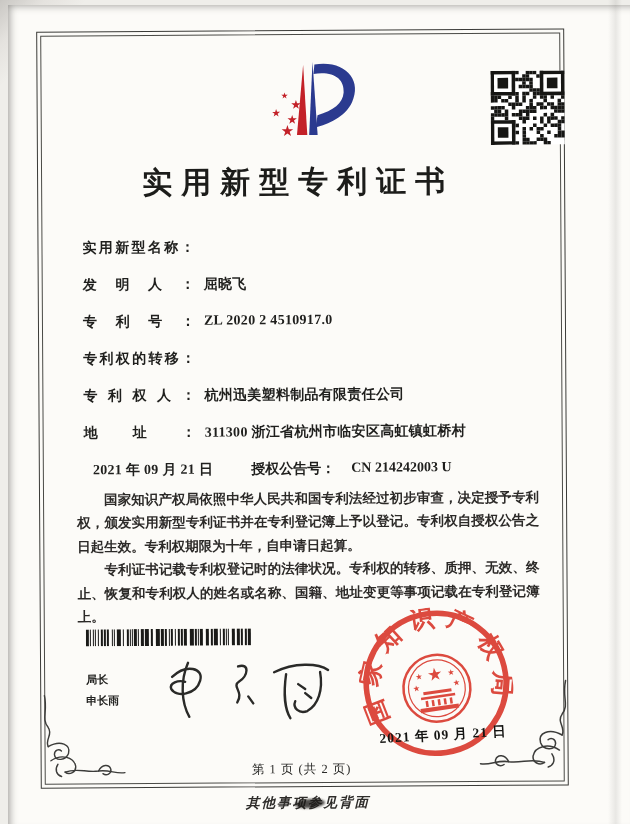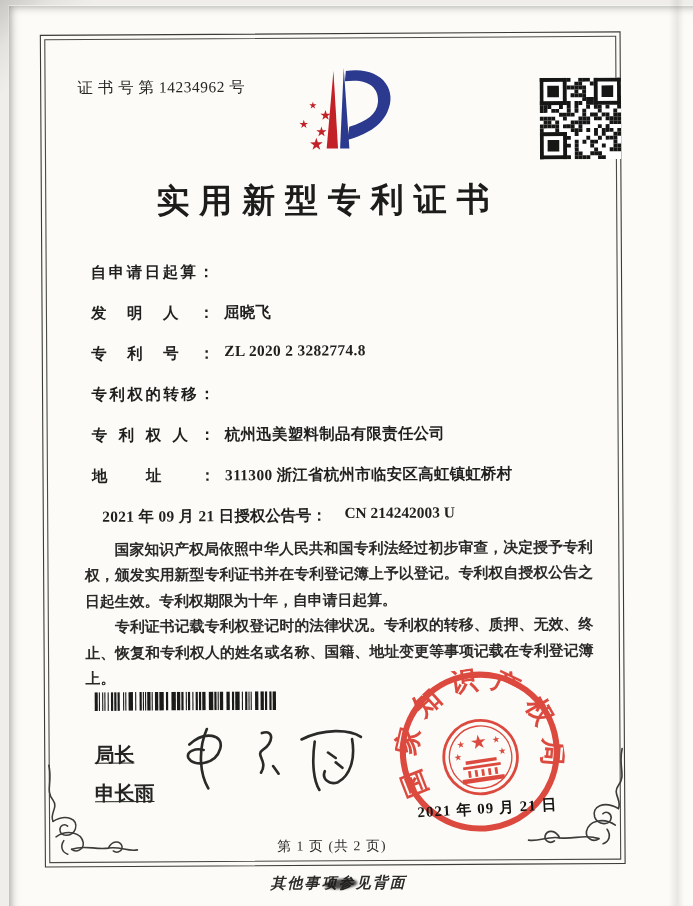--- a/index.html
+++ b/index.html
@@ -20,30 +20,30 @@
   .logo { position:absolute; left:255px; top:54px; width:122px; height:100px; }
   .qr { position:absolute; left:492px; top:72px; width:74px; height:74px; }
 
   .title { position:absolute; left:40px; right:72px; top:162px; text-align:center;
            font-size:30px; font-weight:bold; color:#1c1c1a; letter-spacing:9px; }
 
   .fields { position:absolute; left:83px; top:238px; width:460px; font-size:14px; font-weight:bold; color:#1f1f1d; }
   .f-row { height:37px; display:flex; align-items:flex-start; white-space:nowrap; }
   .f-label { display:inline-block; width:112px; text-align:justify; text-align-last:justify; flex:0 0 112px; }
   .f-value { margin-left:9px; letter-spacing:.3px; }
-  .f-label2 { display:inline-block; }
+  .f-label2 { display:inline-block; margin-left:38px; }
   .f-value2 { margin-left:16px; }
 
   .body-text { position:absolute; left:76px; top:487px; width:462px; font-size:13.5px;
                line-height:1.74; color:#2c2a28; text-align:justify; font-weight:600; }
   .body-text p { text-indent:2em; }
 
   .barcode { position:absolute; left:84px; top:628px; width:170px; height:17px; }
 
-  .director { position:absolute; left:84px; top:668px; font-size:18px; font-weight:bold; color:#242422; line-height:1.95;text-decoration:underline; }
+  .director { position:absolute; left:84px; top:668px; font-size:11px; font-weight:bold; color:#242422; line-height:1.95; }
   .signature { position:absolute; left:156px; top:650px; width:200px; height:76px; }
 
   .seal { position:absolute; left:358px; top:608px; width:152px; height:152px;
           transform:rotate(-8deg); opacity:.92; mix-blend-mode:multiply; }
   .seal-date { position:absolute; left:377px; top:727px; font-size:13.5px; font-weight:bold;
                color:#141412; letter-spacing:1px; transform:rotate(-3deg); }
 
   .page-info { position:absolute; left:40px; right:72px; top:761px; text-align:center;
                font-size:12.5px; color:#2a2a28; letter-spacing:1px; }
   .back-note { position:absolute; left:40px; right:60px; top:794px; text-align:center;
@@ -61,21 +61,20 @@
 <div class="stage">
   <div class="paper"></div>
   <div class="paper-edge-right"></div>
 
   <div class="tilt">
 
     <div class="frame">
       <div class="frame-inner"></div>
     </div>
 
-    <div class="cert-no">证 书 号 第 14234962 号</div>
 
     <div class="logo">
       <svg viewBox="0 0 130 100" width="122" height="100">
         <g fill="#c32128" font-family="'DejaVu Sans',sans-serif" text-anchor="middle">
           <text x="33" y="44" font-size="9">★</text>
           <text x="45" y="55" font-size="13">★</text>
           <text x="24" y="63" font-size="11">★</text>
           <text x="41" y="71" font-size="13">★</text>
           <text x="36" y="84" font-size="16">★</text>
         </g>
@@ -248,29 +247,29 @@
             <rect x="52.857142857142854" y="70.47619047619048" width="3.5238095238095237" height="3.5238095238095237"></rect>
             <rect x="56.38095238095238" y="70.47619047619048" width="3.5238095238095237" height="3.5238095238095237"></rect>
           </g>
         </svg>
     </div>
 
     <div class="title">实用新型专利证书</div>
 
     <div class="fields">
       <div class="f-row">
-        <span class="f-label">自申请日起算：</span>
+        <span class="f-label">实用新型名称：</span>
       </div>
       <div class="f-row">
         <span class="f-label">发明人：</span>
         <span class="f-value">屈晓飞</span>
       </div>
       <div class="f-row">
         <span class="f-label">专利号：</span>
-        <span class="f-value">ZL 2020 2 3282774.8</span>
+        <span class="f-value">ZL 2020 2 4510917.0</span>
       </div>
       <div class="f-row">
         <span class="f-label">专利权的转移：</span>
       </div>
       <div class="f-row">
         <span class="f-label">专利权人：</span>
         <span class="f-value">杭州迅美塑料制品有限责任公司</span>
       </div>
       <div class="f-row">
         <span class="f-label">地址：</span>

